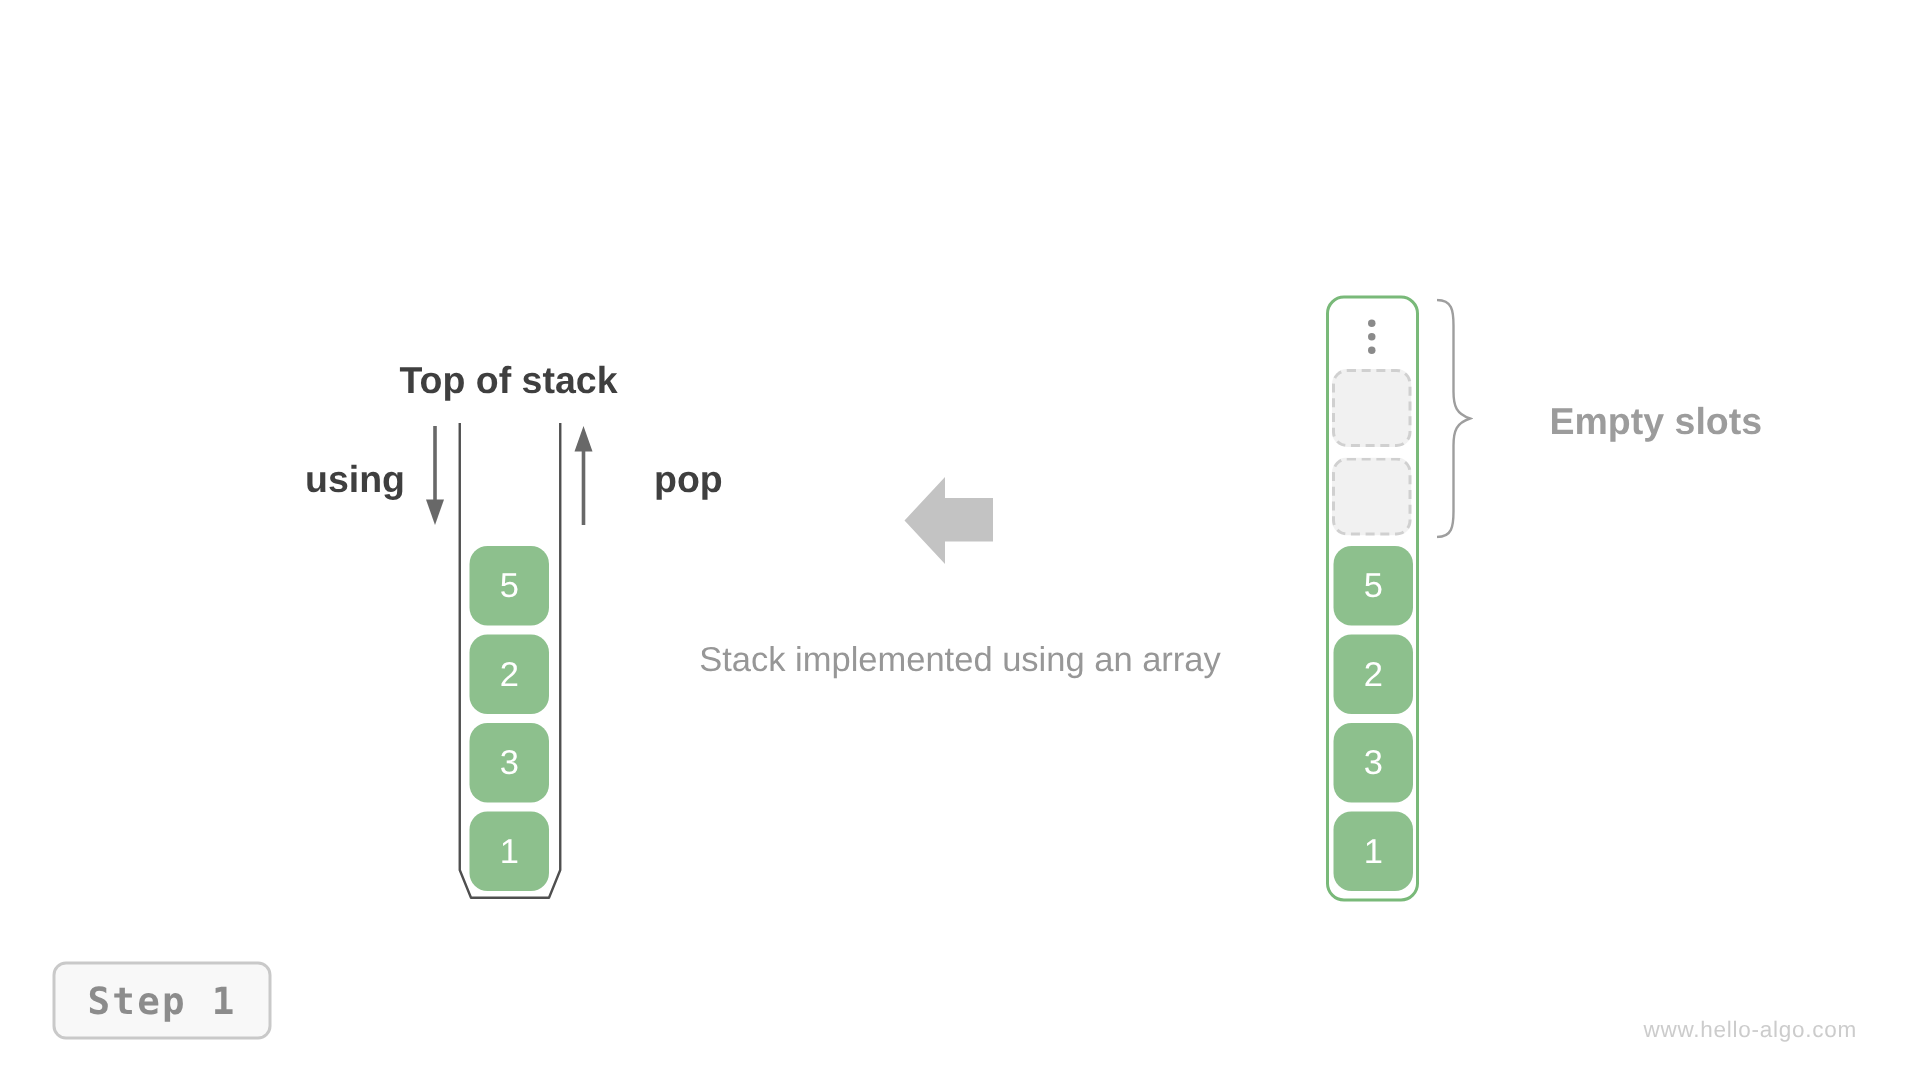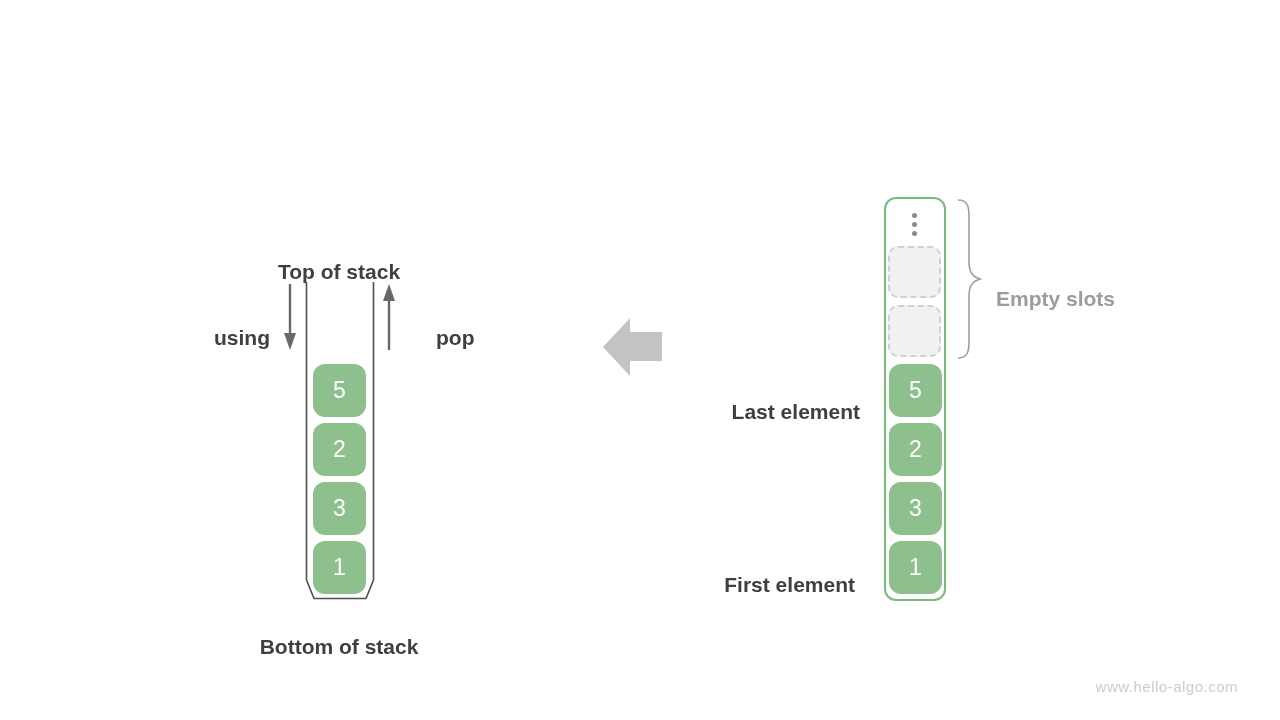--- a/index.html
+++ b/index.html
@@ -20,23 +20,22 @@
     --watermark-gray:#cccccc;
     --empty-label-gray:#9c9c9c;
   }
   html,body{margin:0;padding:0;background:#fff;}
   .canvas{
     position:relative;width:1280px;height:720px;background:#ffffff;
     font-family:"Liberation Sans", sans-serif;overflow:hidden;
   }
   .abs{position:absolute;}
   .bold-label{
-    font-size:21px;font-weight:700;color:var(--dark-text);
+    font-size:25px;font-weight:700;color:var(--dark-text);
     white-space:nowrap;
-    margin-top:20px;
   }
   .center{text-align:center;}
   .right{text-align:right;}
   .cell{
     position:absolute;width:53px;height:53px;border-radius:12px;
     background:var(--cell-green);
     display:flex;align-items:center;justify-content:center;
     color:#ffffff;font-size:23px;font-weight:500;
   }
   .empty-slot{
@@ -100,47 +99,46 @@
       <polygon points="4,17 16,17 10,0" fill="#686868"></polygon>
     </svg>
   </div>
   <div class="abs bold-label" style="left:436px;top:306px;width:103px;">pop</div>
 
   <div class="cell" style="left:313px;top:364px;">5</div>
   <div class="cell" style="left:313px;top:423px;">2</div>
   <div class="cell" style="left:313px;top:482px;">3</div>
   <div class="cell" style="left:313px;top:541px;">1</div>
 
-  <div class="abs bold-label center" style="left:219px;top:615px;width:240px;">Bottom of stack</div>
 
   <div class="abs" style="left:602px;top:317px;">
     <svg width="61" height="60" viewBox="0 0 61 60">
       <polygon points="1,30 28,1 28,15 60,15 60,44 28,44 28,59" fill="#c3c3c3"></polygon>
     </svg>
   </div>
+  <div class="abs caption center" style="left:420px;top:426px;width:440px;">Stack implemented using an array</div>
 
   <div class="array-container"></div>
 
   <div class="dot" style="top:213px;"></div>
   <div class="dot" style="top:222px;"></div>
   <div class="dot" style="top:231px;"></div>
 
   <div class="empty-slot" style="left:888px;top:246px;"></div>
   <div class="empty-slot" style="left:888px;top:305px;"></div>
 
   <div class="cell" style="left:889px;top:364px;">5</div>
   <div class="cell" style="left:889px;top:423px;">2</div>
   <div class="cell" style="left:889px;top:482px;">3</div>
   <div class="cell" style="left:889px;top:541px;">1</div>
 
   <div class="abs" style="left:956px;top:199px;">
     <svg width="26" height="160" viewBox="0 0 26 160">
       <path d="M2,1 C12,1 13,8 13,18 L13,62 C13,72 15,77 24,80 C15,83 13,88 13,98 L13,142 C13,152 12,159 2,159" fill="none" stroke="#9e9e9e" stroke-width="1.6"></path>
     </svg>
   </div>
-  <div class="abs bold-label gray-bold" style="left:996px;top:267px;">Empty slots</div>
+  <div class="abs bold-label gray-bold" style="left:1033px;top:267px;">Empty slots</div>
 
-  <div class="abs bold-label right" style="left:660px;top:380px;width:200px;">Last element</div>
-  <div class="abs bold-label right" style="left:655px;top:553px;width:200px;">First element</div>
 
+  <div class="step-badge">Step 1</div>
   <div class="watermark">www.hello-algo.com</div>
 
 </div>
 
 </body></html>

